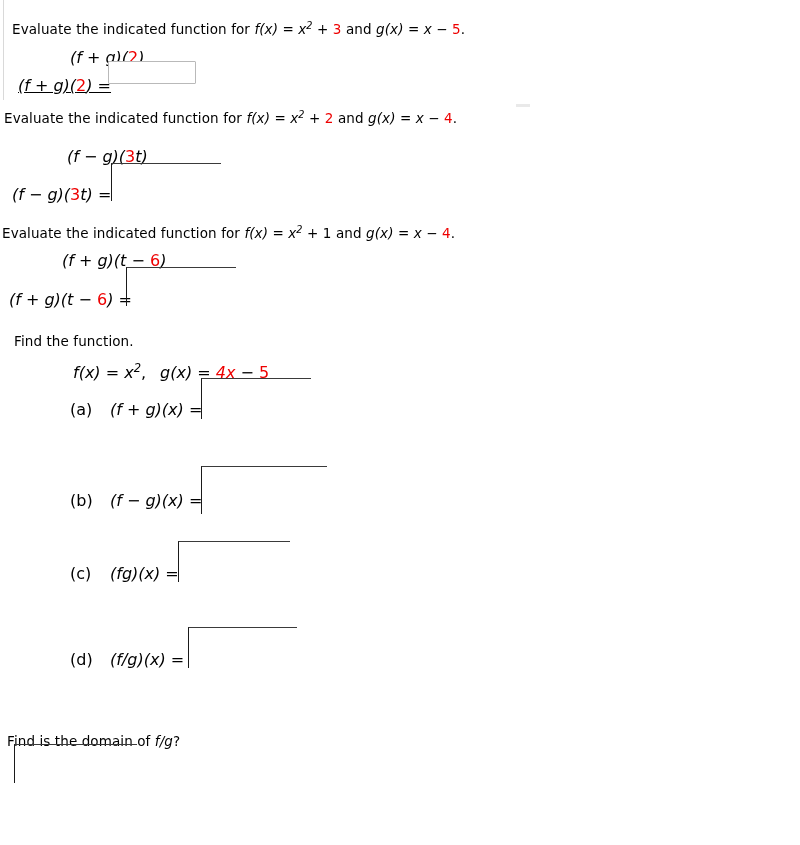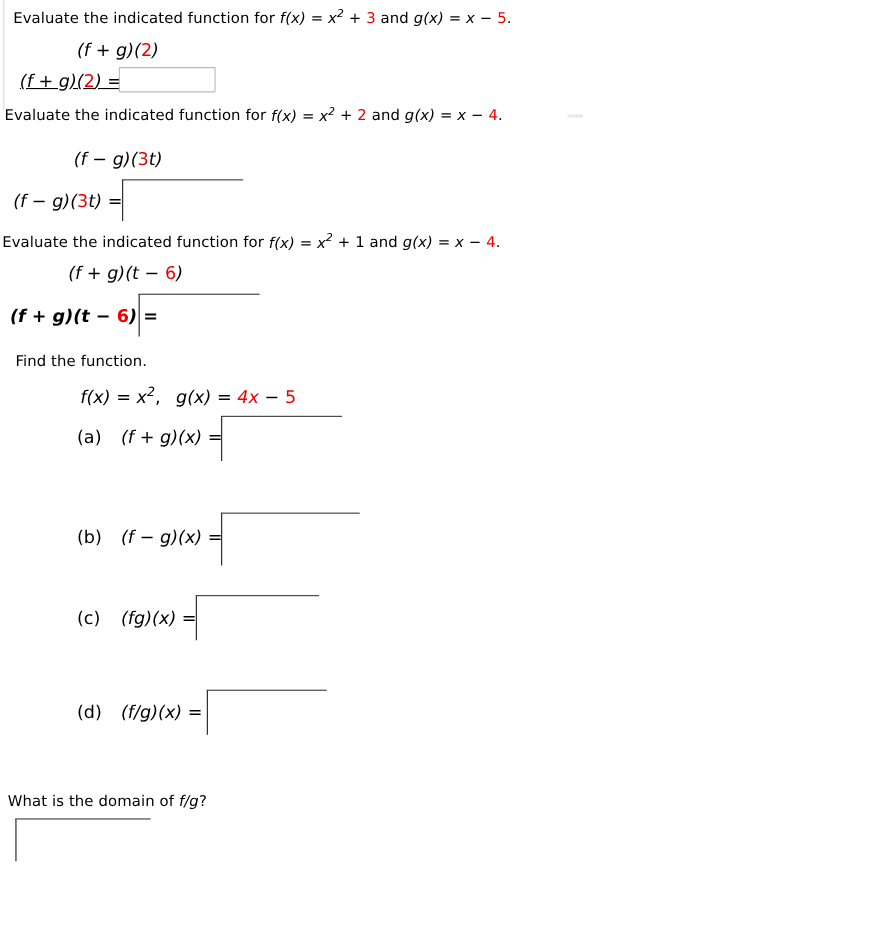--- a/index.html
+++ b/index.html
@@ -12,21 +12,21 @@
     width: 800px;
     height: 845px;
     position: relative;
     font-family: "DejaVu Sans", "Liberation Sans", sans-serif;
     font-size: 13.5px;
     color: #000000;
     overflow: hidden;
   }
 
   
-  .abs { position: absolute; white-space: nowrap; }
+  .abs { position: absolute; white-space: nowrap; margin-top: 12px; }
 
   
   .edge-rule {
     position: absolute;
     left: 3px;
     top: 0px;
     width: 1px;
     height: 100px;
     background: #d9d9d9;
   }
@@ -115,21 +115,21 @@
 </div>
 
 <div class="abs prompt" style="left:2px; top:211px;">
   <span>Evaluate the indicated function for </span><span class="math"><span>f(x) = x</span><span class="sup">2</span></span><span class="op"> + </span><span>1</span><span> and </span><span class="math">g(x) = x − </span><span class="red">4</span><span>.</span>
 </div>
 
 <div class="abs mathline" style="left:62px; top:239px;">
   <span class="math">(f + g)(t − </span><span class="red">6</span><span class="math">)</span>
 </div>
 
-<div class="abs mathline" style="left:9px; top:278px;font-weight:bold;">
+<div class="abs mathline" style="left:9px; top:278px;">
   <span class="math">(f + g)(t − </span><span class="red">6</span><span class="math">) =</span>
 </div>
 
 <div class="openbox" style="left:126px; top:267px; width:110px; height:39px;">
   <span class="abs" style="left:6px; top:5px; font-size:13px;"></span>
 </div>
 
 <div class="abs prompt" style="left:14px; top:321px;">Find the function.</div>
 
 <div class="abs mathline" style="left:73px; top:349px;">
@@ -154,18 +154,18 @@
   <span class="abs" style="left:6px; top:5px; font-size:13px;"></span>
 </div>
 
 <div class="abs mathline" style="left:70px; top:638px;">(d)</div>
 <div class="abs mathline math" style="left:110px; top:638px;">(f/g)(x) =</div>
 <div class="openbox" style="left:188px; top:627px; width:109px; height:41px;">
   <span class="abs" style="left:6px; top:5px; font-size:13px;"></span>
 </div>
 
 <div class="abs prompt" style="left:7px; top:721px;">
-  <span>What is the domain of </span><span class="math">f/g</span><span>?</span>
+  <span>Find is the domain of </span><span class="math">f/g</span><span>?</span>
 </div>
 
 <div class="openbox" style="left:14px; top:744px; width:123px; height:39px;">
   <span class="abs" style="left:6px; top:5px; font-size:13px;"></span>
 </div>
 
 </body></html>

